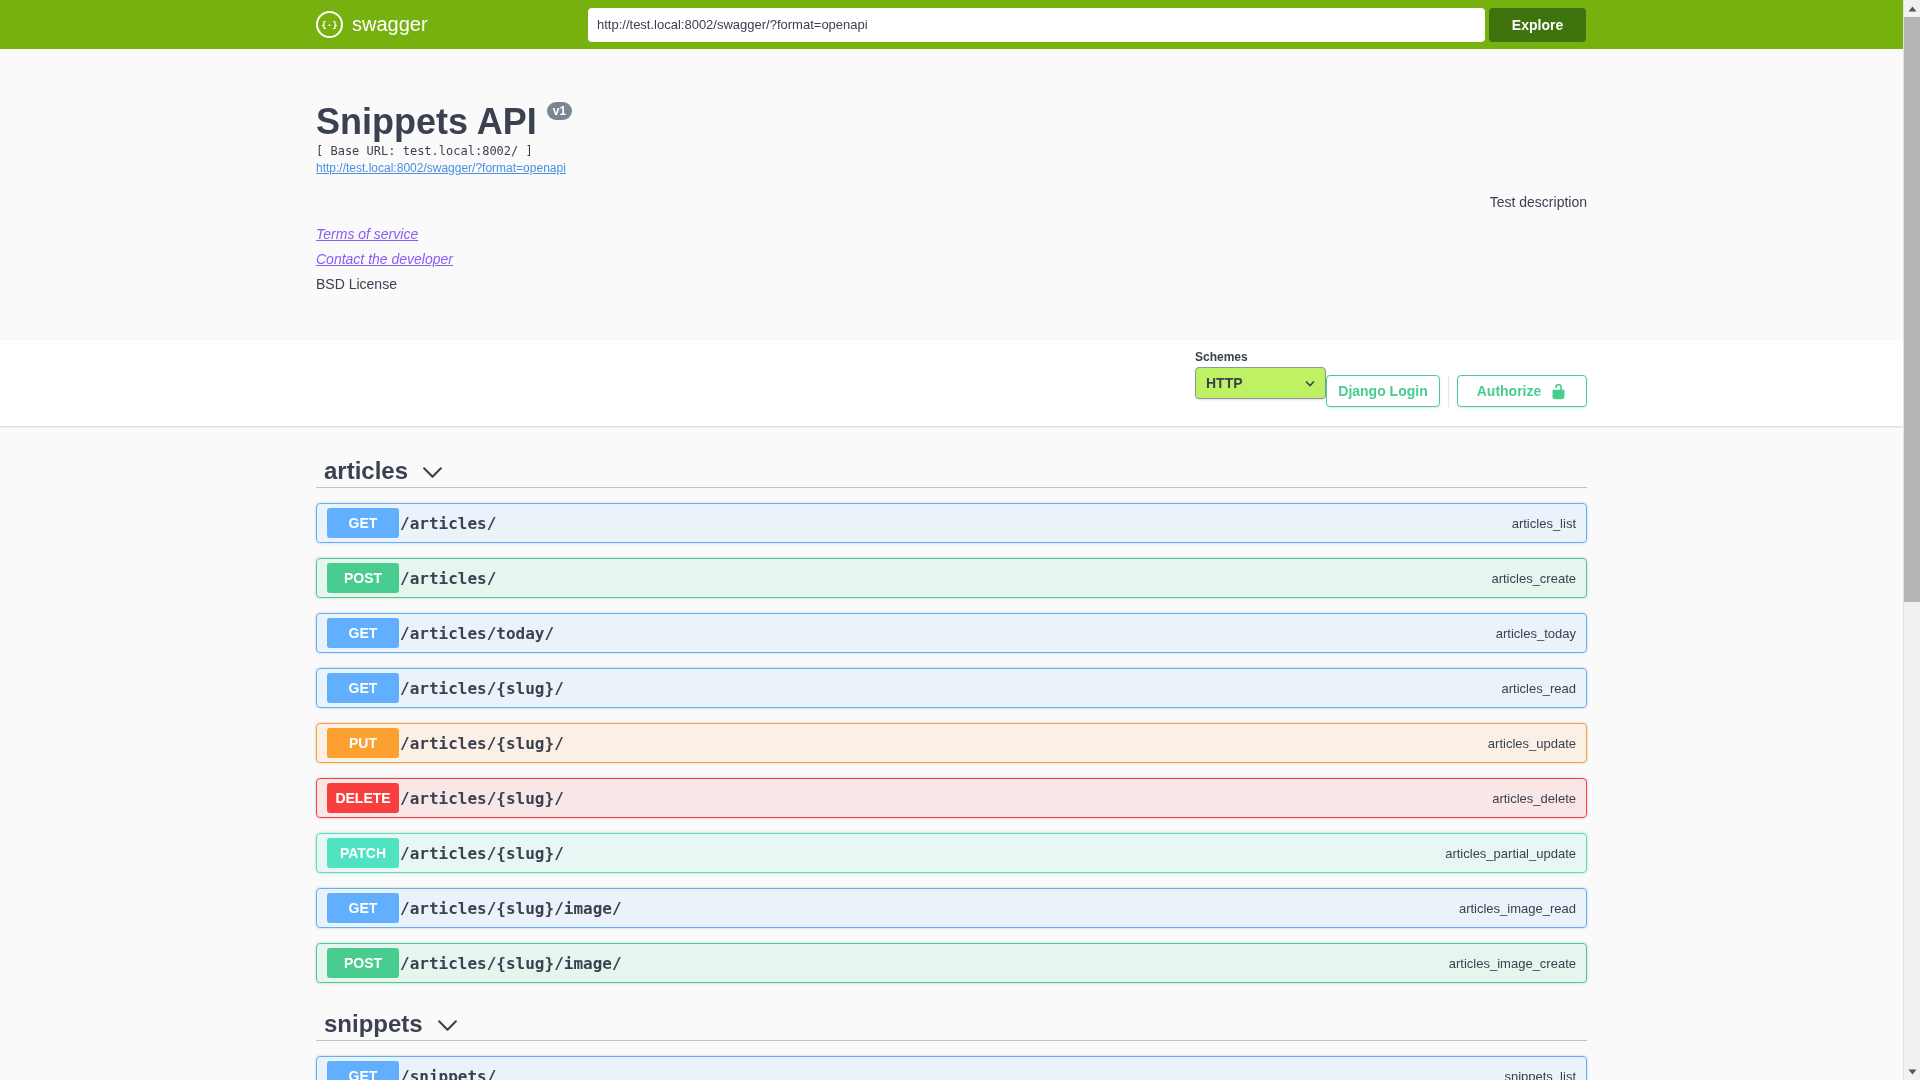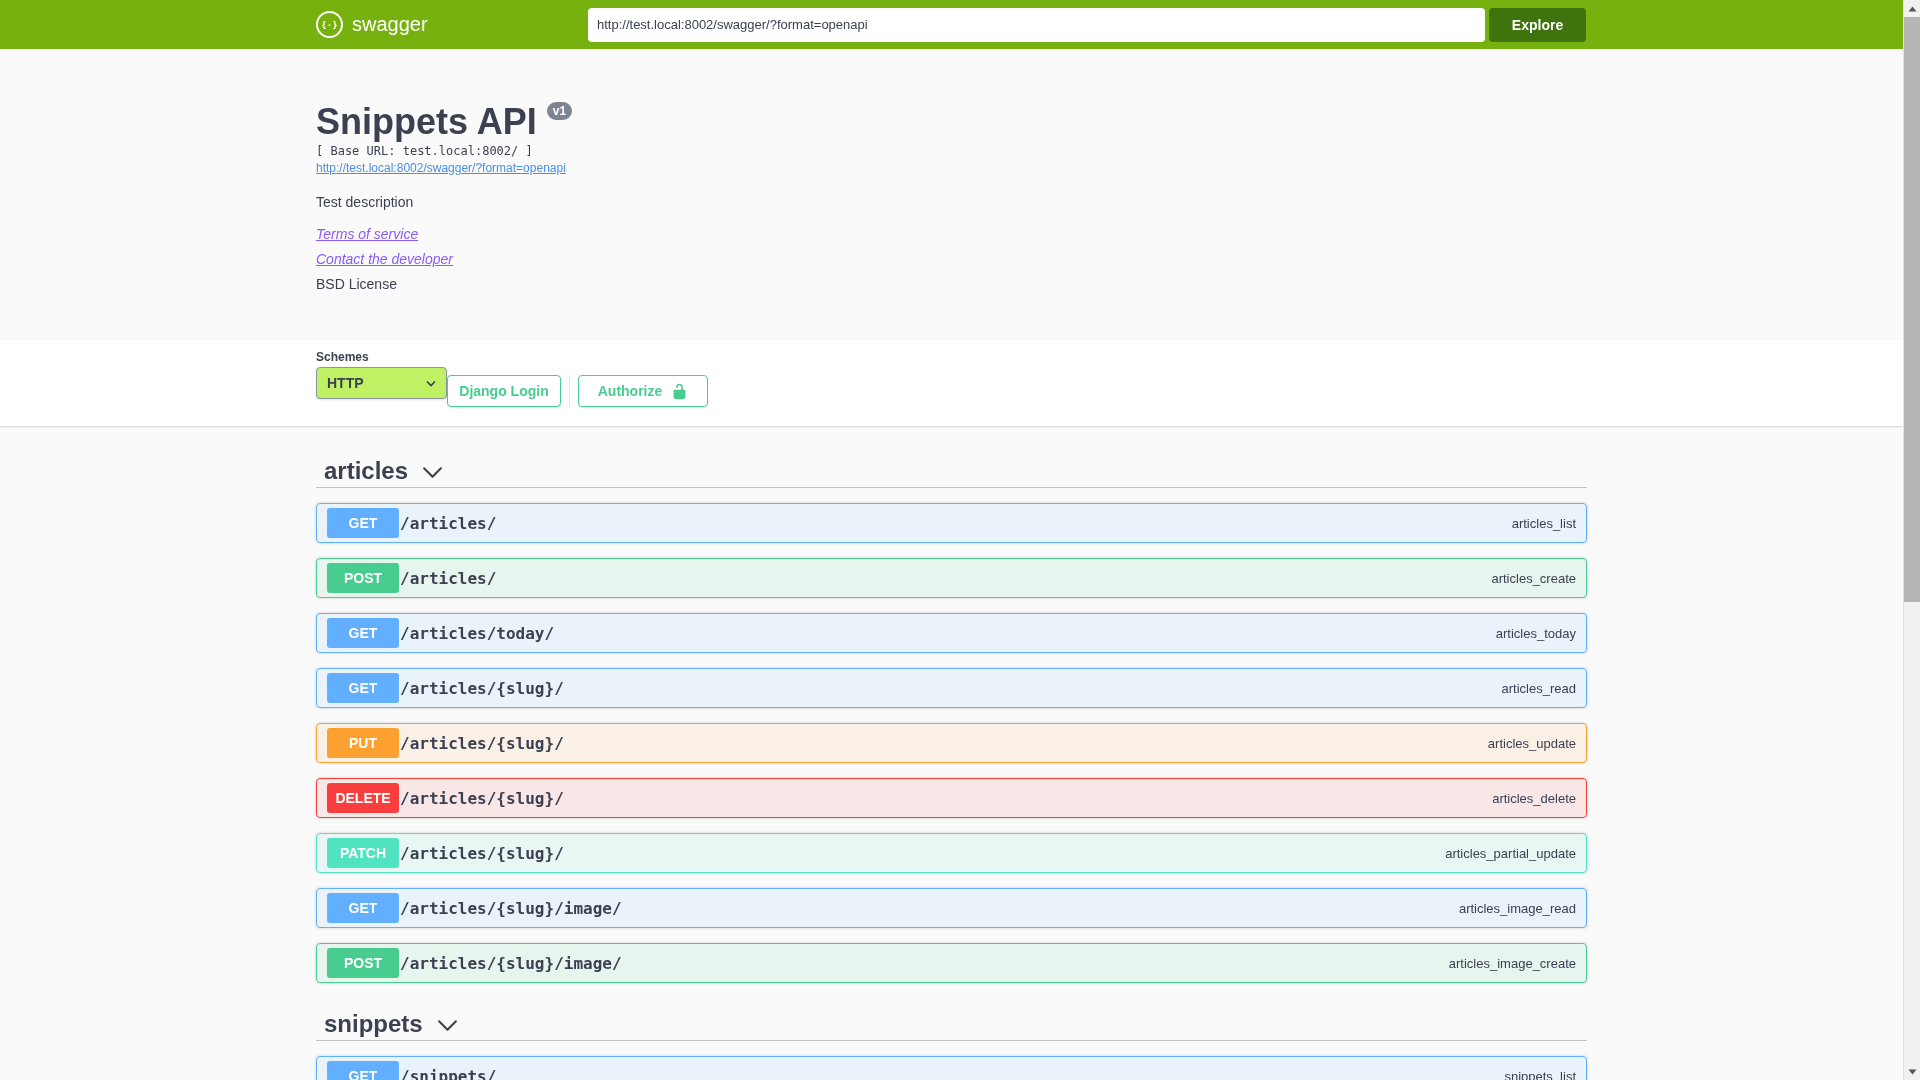--- a/index.html
+++ b/index.html
@@ -40,29 +40,29 @@
   .info-section { background: #fafafa; }
   .info-wrapper { padding-top: 51px; padding-bottom: 48px; }
   .api-title { margin: 0; font-size: 36px; font-weight: 700; line-height: 43px; color: #3b4151; }
   .version-badge {
     display: inline-block; background: #7d8492; color: #fff;
     font-size: 12px; font-weight: 700; line-height: 12px;
     padding: 3px 6px; border-radius: 20px; vertical-align: top; margin-left: 10px; margin-top: 2px;
   }
   .base-url { margin: 1px 0 0; font-family: "DejaVu Sans Mono", monospace; font-size: 12px; color: #3b4151; }
   .spec-link { display: inline-block; margin-top: 3px; font-size: 12px; color: #4990e2; text-decoration: underline; cursor: pointer; }
-  .description { margin: 18px 0 0; font-size: 14px; color: #3b4151; }
+  .description { margin: 18px 0 0; font-size: 14px; color: #3b4151; text-align: right; }
   .info-link { display: block; width: fit-content; font-size: 14px; color: #8b5cf6; text-decoration: underline; cursor: pointer; font-style: italic; }
   .terms-link { margin-top: 16px; }
   .contact-link { margin-top: 9px; }
   .license { margin: 9px 0 0; font-size: 14px; color: #3b4151; }
 
   
   .scheme-section { background: #fff; box-shadow: 0 1px 2px 0 rgba(0,0,0,.15); margin-bottom: 20px; }
-  .scheme-row { display: flex; justify-content: flex-start; align-items: flex-end; padding: 10px 0 27px; }
+  .scheme-row { display: flex; justify-content: flex-end; align-items: flex-end; padding: 10px 0 27px; }
   .schemes-label { display: block; font-size: 12px; font-weight: 700; color: #3b4151; }
   .scheme-select {
     margin-top: 3px; width: 131px; height: 32px; border: 1px solid #8f96a3; border-radius: 4px;
     background: #bef264; box-shadow: 0 1px 2px 0 rgba(0,0,0,.12);
     display: flex; align-items: center; justify-content: space-between; padding: 0 10px;
     font-size: 14px; font-weight: 700; color: #3b4151; cursor: pointer;
   }
   .auth-buttons { display: flex; align-items: center; height: 16px; }
   .btn {
     height: 32px; border: 1px solid #49cc90; border-radius: 4px; background: transparent;

